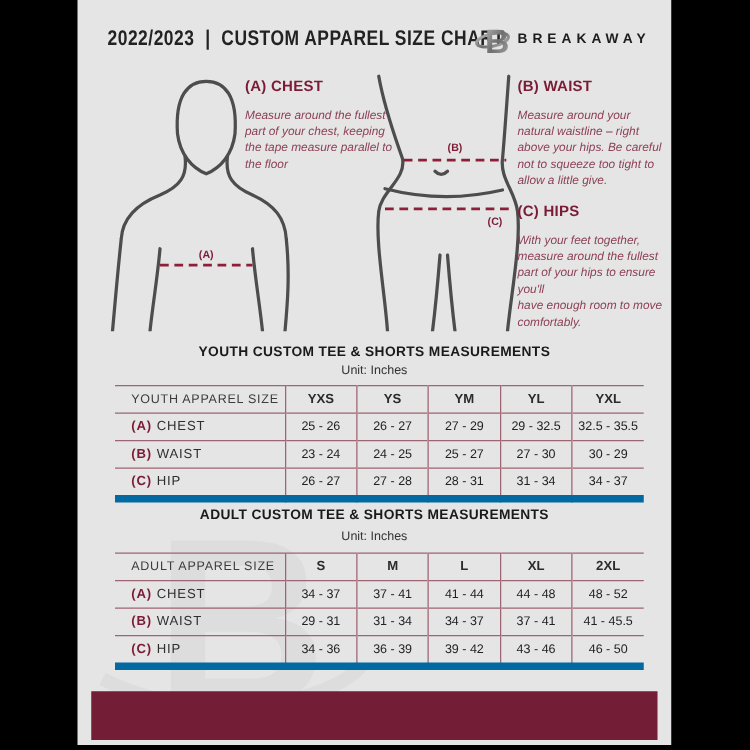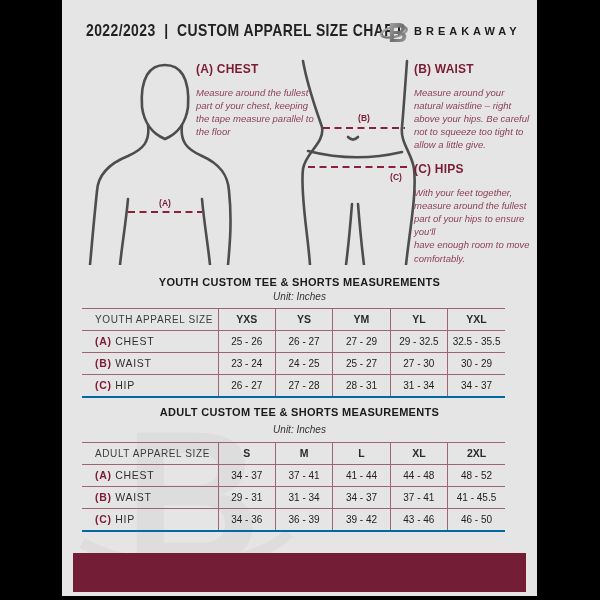--- a/index.html
+++ b/index.html
@@ -16,25 +16,25 @@
   
   .guide-head{font-size:12px;font-weight:bold;color:#7b1b35;letter-spacing:.2px;}
   .guide-body{font-size:9.5px;font-style:italic;color:#8d4156;line-height:1.38;white-space:pre-line;}
   svg .outline{fill:none;stroke:#4d4d4d;stroke-width:2.6;stroke-linecap:round;}
   svg .dash{fill:none;stroke:#8c203b;stroke-width:2.2;stroke-dasharray:7 4.5;}
   svg text{font-family:"Liberation Sans",sans-serif;}
   svg .marker-txt{font-size:8.5px;font-weight:bold;fill:#7b1b35;}
 
   
   .sec-title{left:0;width:475px;text-align:center;font-size:11px;font-weight:bold;color:#1a1a1a;letter-spacing:.3px;}
-  .sec-unit{left:0;width:475px;text-align:center;font-size:10px;font-style:italic;color:#333;}
-
-  
-  table.size{border-collapse:collapse;table-layout:fixed;width:423px;position:absolute;left:20px;
-             border-bottom:2px solid #0369a1;z-index:2;}
+  .sec-unit{left:0;width:475px;text-align:center;font-size:10px;color:#333;}
+
+  
+  table.size{border-collapse:collapse;table-layout:fixed;width:423px;position:absolute;left:30px;
+             border-bottom:6px solid #0369a1;z-index:2;}
   table.size col.c0{width:136px;}
   table.size tr{border-top:1px solid #9d6473;}
   table.size th,table.size td{height:21px;padding:0;line-height:21px;background:transparent;}
   table.size th:not(:first-child),table.size td:not(:first-child){border-left:1px solid #9d6473;
              text-align:center;}
   table.size th:first-child,table.size td:first-child{text-align:left;padding-left:13px;}
   table.size th:first-child{font-weight:normal;font-size:10px;color:#3c3c3c;letter-spacing:.6px;}
   table.size th{font-size:10.5px;color:#2b2b2b;}
   table.size td{font-size:10px;color:#222;}
   table.size td:first-child{font-size:10.5px;color:#2e2e2e;letter-spacing:.7px;}

